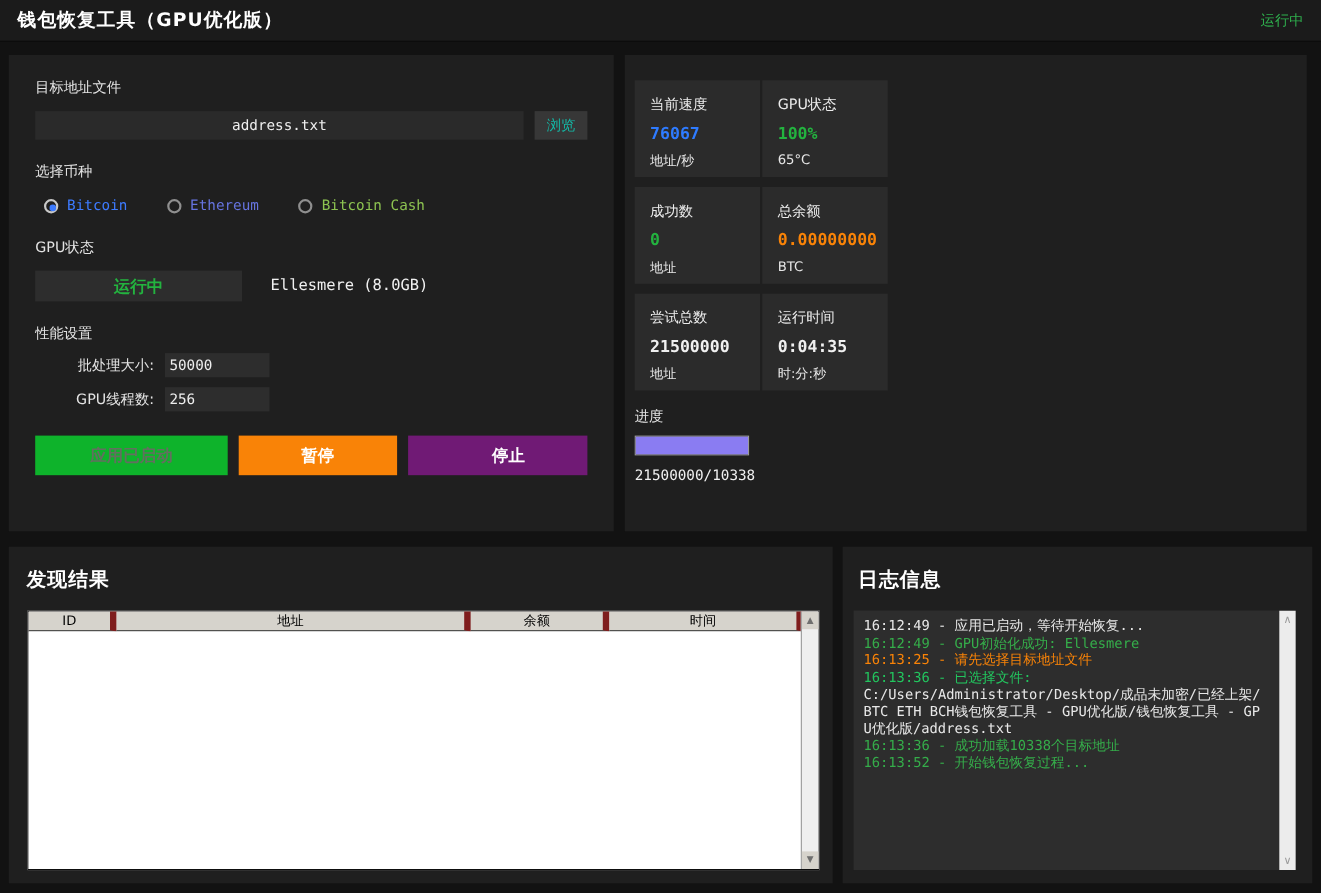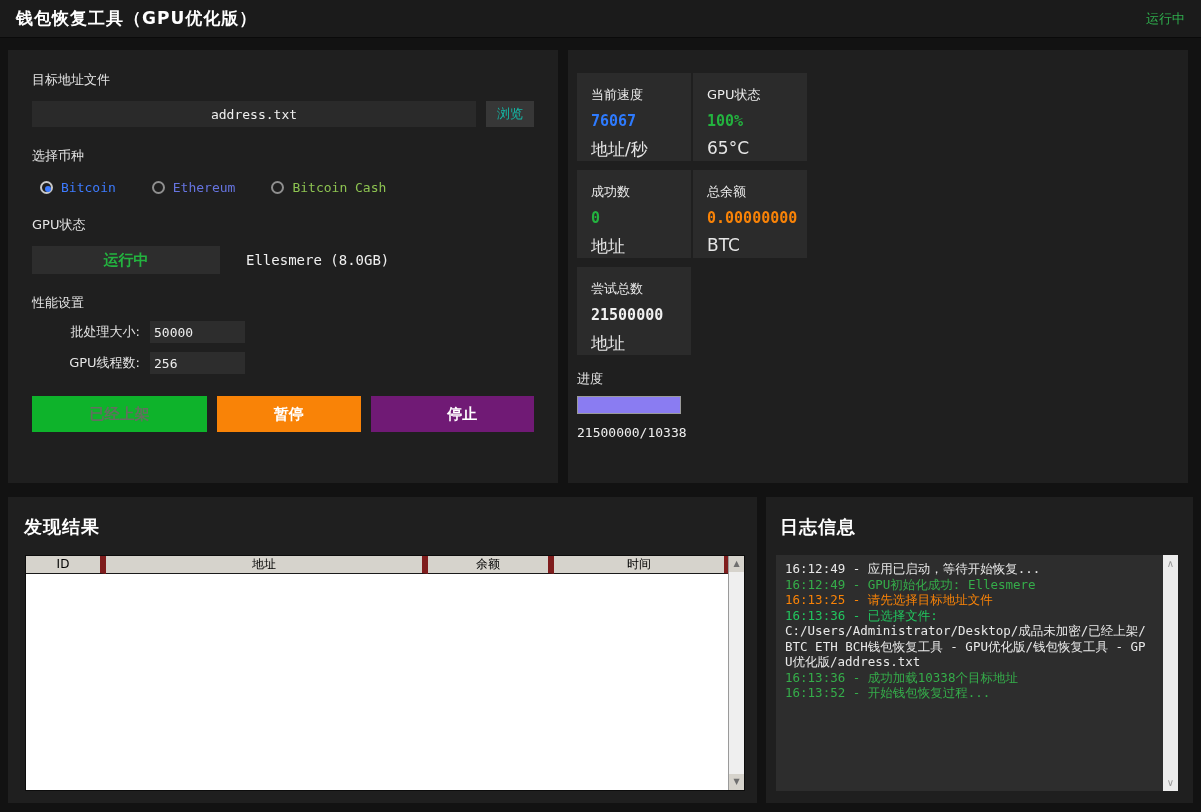--- a/index.html
+++ b/index.html
@@ -57,21 +57,21 @@
   .btn-start { flex:1.22; color:#62705f; }
   .btn-pause { flex:1; color:#fff; }
   .btn-stop  { flex:1; color:#fff; }
 
   
   .cards { display:grid; grid-template-columns:114px 114px; column-gap:2px; row-gap:9px; }
   .card { width:114px; height:88px; background:#2b2b2b; padding:13px 8px 0 14px; }
   .card .c-label { color:#ececec; font-size:13px; }
   .card .c-value { font-size:15px; font-weight:bold; margin-top:8px;
                    font-family:"DejaVu Sans Mono", monospace; }
-  .card .c-unit  { color:#e6e6e6; font-size:17px; margin-top:8px; }
+  .card .c-unit  { color:#e6e6e6; font-size:12px; margin-top:8px; }
 
   .progress-label { margin-top:15px; }
   .progress-track { width:104px; height:18px; margin-top:8px; background:#2b2b2b;
                     border:1px solid #9a9a9a; }
   .progress-fill  { height:100%; width:100%; }
   .progress-text  { color:#f0f0f0; font-size:13px; margin-top:11px;
                     font-family:"DejaVu Sans Mono", monospace; }
 
   
   .section-title { color:#fff; font-size:18px; font-weight:bold; letter-spacing:1px; }
@@ -143,21 +143,21 @@
   <div class="perf-row">
     <span class="plbl">批处理大小:</span>
     <input class="perf-input" value="50000" style="">
   </div>
   <div class="perf-row">
     <span class="plbl">GPU线程数:</span>
     <input class="perf-input" value="256" style="">
   </div>
 
   <div class="btn-row">
-    <button class="btn btn-start" style="background: rgb(14, 179, 43);">已经上架</button>
+    <button class="btn btn-start" style="background: rgb(14, 179, 43);">应用已启动</button>
     <button class="btn btn-pause" style="background: rgb(249, 131, 7);">暂停</button>
     <button class="btn btn-stop" style="background: #701a75; padding-left: 20px;">停止</button>
   </div>
 </section>
 
 <section class="panel" id="panel-stats">
   <div class="cards">
     <div class="card">
       <div class="c-label">当前速度</div>
       <div class="c-value" style="color: rgb(46, 123, 255);">76067</div>
@@ -175,20 +175,25 @@
     </div>
     <div class="card">
       <div class="c-label">总余额</div>
       <div class="c-value" style="color: rgb(249, 131, 7);">0.00000000</div>
       <div class="c-unit">BTC</div>
     </div>
     <div class="card">
       <div class="c-label">尝试总数</div>
       <div class="c-value" style="color: rgb(240, 240, 240);">21500000</div>
       <div class="c-unit">地址</div>
+    </div>
+    <div class="card">
+      <div class="c-label">运行时间</div>
+      <div class="c-value" style="color: rgb(240, 240, 240);">0:04:35</div>
+      <div class="c-unit">时:分:秒</div>
     </div>
   </div>
 
   <div class="lbl progress-label">进度</div>
   <div class="progress-track">
     <div class="progress-fill" style="background: rgb(138, 124, 242);"></div>
   </div>
   <div class="progress-text">21500000/10338</div>
 </section>
 

